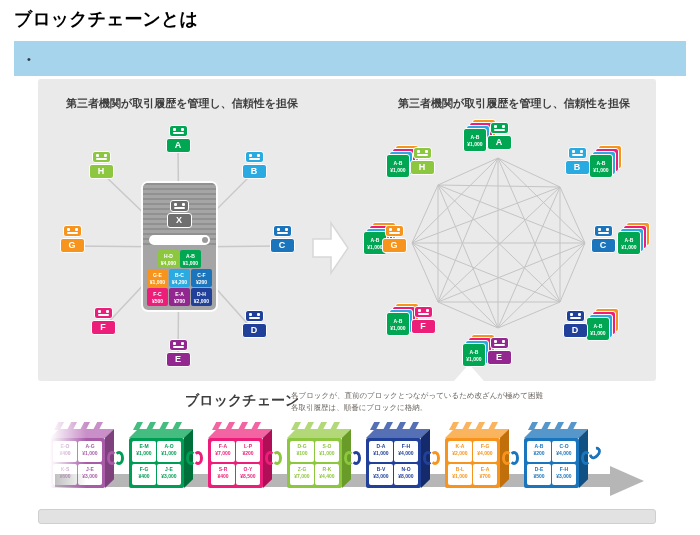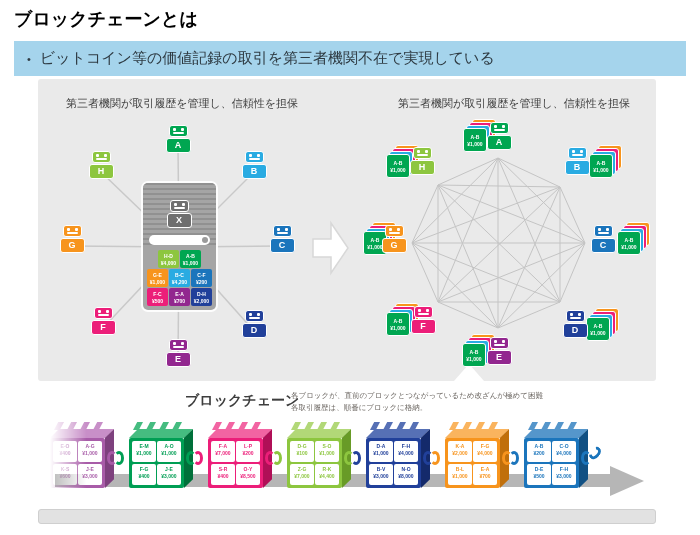--- a/index.html
+++ b/index.html
@@ -4,21 +4,21 @@
 <style>
   html,body{margin:0;padding:0;background:#fff;}
   body{width:700px;height:535px;position:relative;overflow:hidden;
        font-family:"Liberation Sans","DejaVu Sans",sans-serif;}
   .abs{position:absolute;}
   #page-title{left:14px;top:7px;font-size:18px;font-weight:bold;color:#000;}
   #banner{left:14px;top:41px;width:672px;height:35px;background:#A5D4EC;
           display:flex;align-items:center;color:#2E3A42;font-size:15px;}
   #banner .bullet{margin:0 9px 0 13px;font-size:11px;}
   #panel{left:38px;top:79px;width:618px;height:302px;background:#EAEAEA;border-radius:3px;z-index:0;}
-  .diagram-header{font-size:11px;font-weight:normal;color:#3E3E3E;z-index:2;letter-spacing:0px;}
+  .diagram-header{font-size:11px;font-weight:bold;color:#3E3E3E;z-index:2;letter-spacing:0px;}
   #left-header{left:66px;top:96px;}
   #right-header{left:398px;top:96px;}
   #lines{left:0;top:0;z-index:1;pointer-events:none;}
 
   
   .node{position:absolute;width:26px;display:flex;flex-direction:column;align-items:center;z-index:3;}
   .node .head{width:19px;height:12px;border-radius:3px;border:1px solid #fff;position:relative;box-sizing:border-box;}
   .node .eye{position:absolute;width:3px;height:3px;background:#fff;border-radius:1px;top:2px;}
   .node .eye.l{left:3px}.node .eye.r{right:3px}
   .node .mouth{position:absolute;left:3px;right:3px;bottom:2px;height:2px;background:#fff;border-radius:1px;}
@@ -66,21 +66,20 @@
         font-size:5px;font-weight:bold;line-height:1.35;padding-top:2px;box-sizing:border-box;}
   .linkring{position:absolute;width:10px;height:14px;border:3px solid;border-radius:50%;box-sizing:border-box;z-index:4;}
 </style>
 </head>
 <body>
 
 <div class="abs" id="page-title">ブロックチェーンとは</div>
 
 <div class="abs" id="banner" style="background: rgb(165, 212, 236);">
   <span class="bullet">•</span>
-  <span>ビットコイン等の価値記録の取引を第三者機関不在で実現している</span>
 </div>
 
 <div class="abs" id="panel"></div>
 
 <div class="abs diagram-header" id="left-header">第三者機関が取引履歴を管理し、信頼性を担保</div>
 <div class="abs diagram-header" id="right-header">第三者機関が取引履歴を管理し、信頼性を担保</div>
 
 <svg class="abs" id="lines" width="700" height="535" viewBox="0 0 700 535">
     <line x1="179" y1="247" x2="178" y2="146" stroke="#C9C9C9" stroke-width="1.5"></line>
     <line x1="179" y1="247" x2="254" y2="172" stroke="#C9C9C9" stroke-width="1.5"></line>

